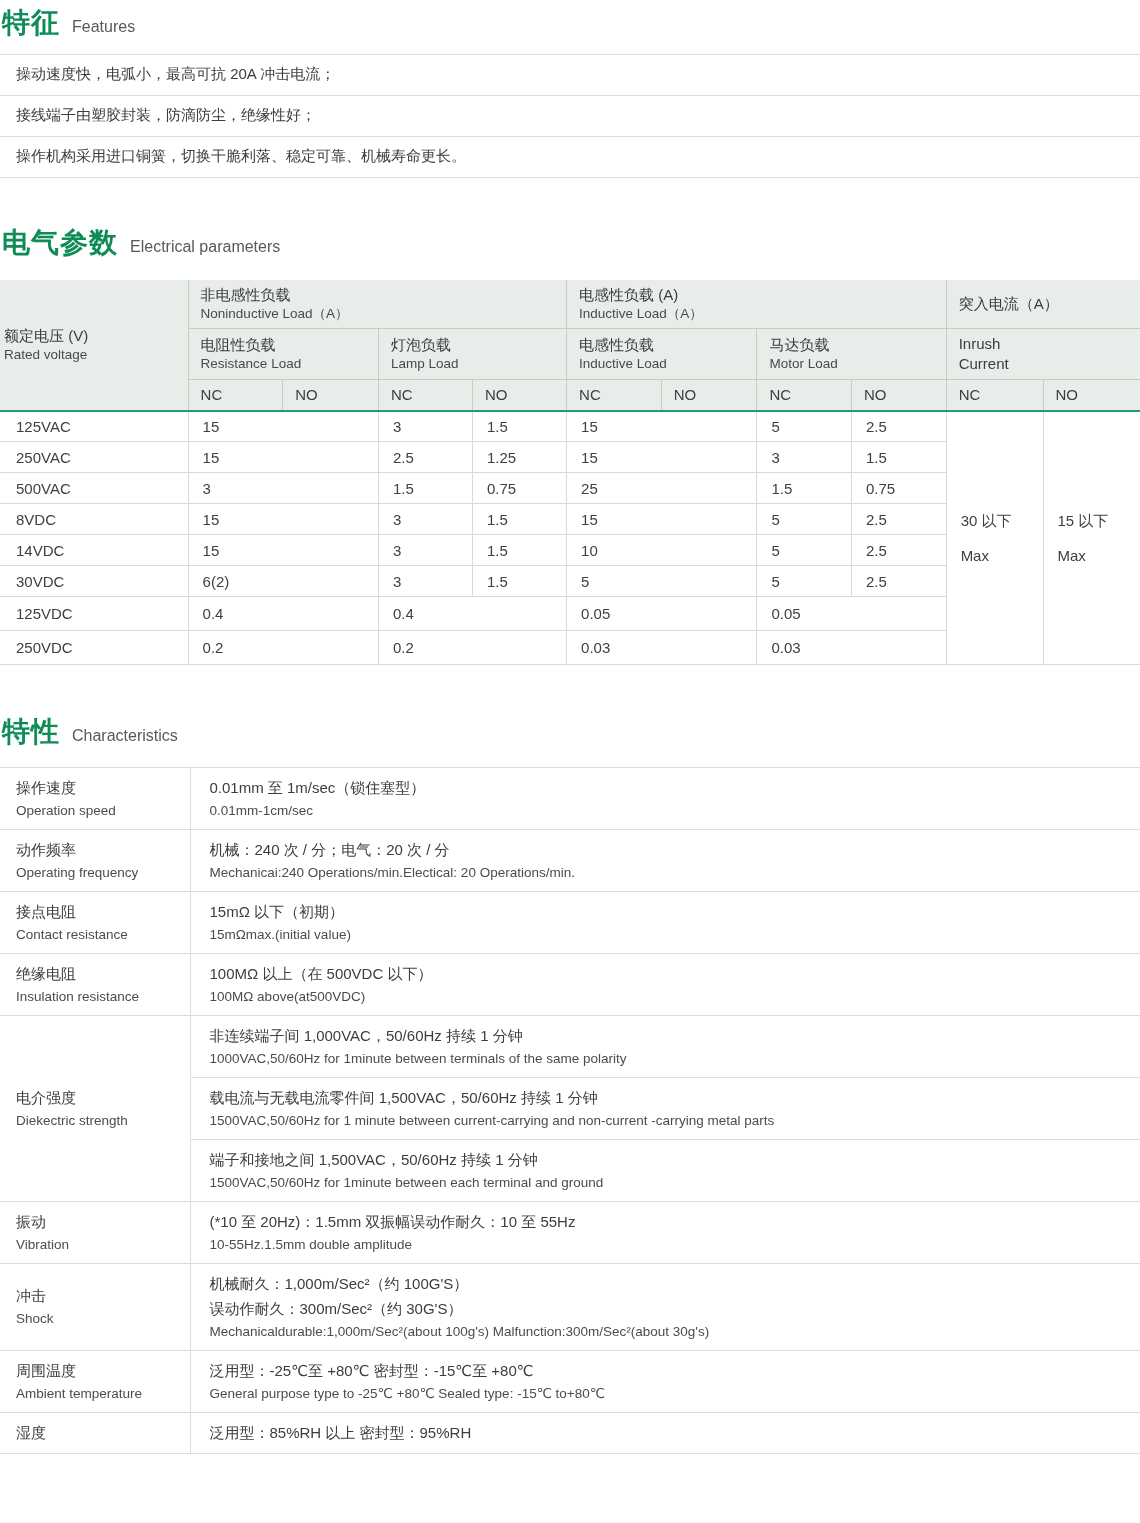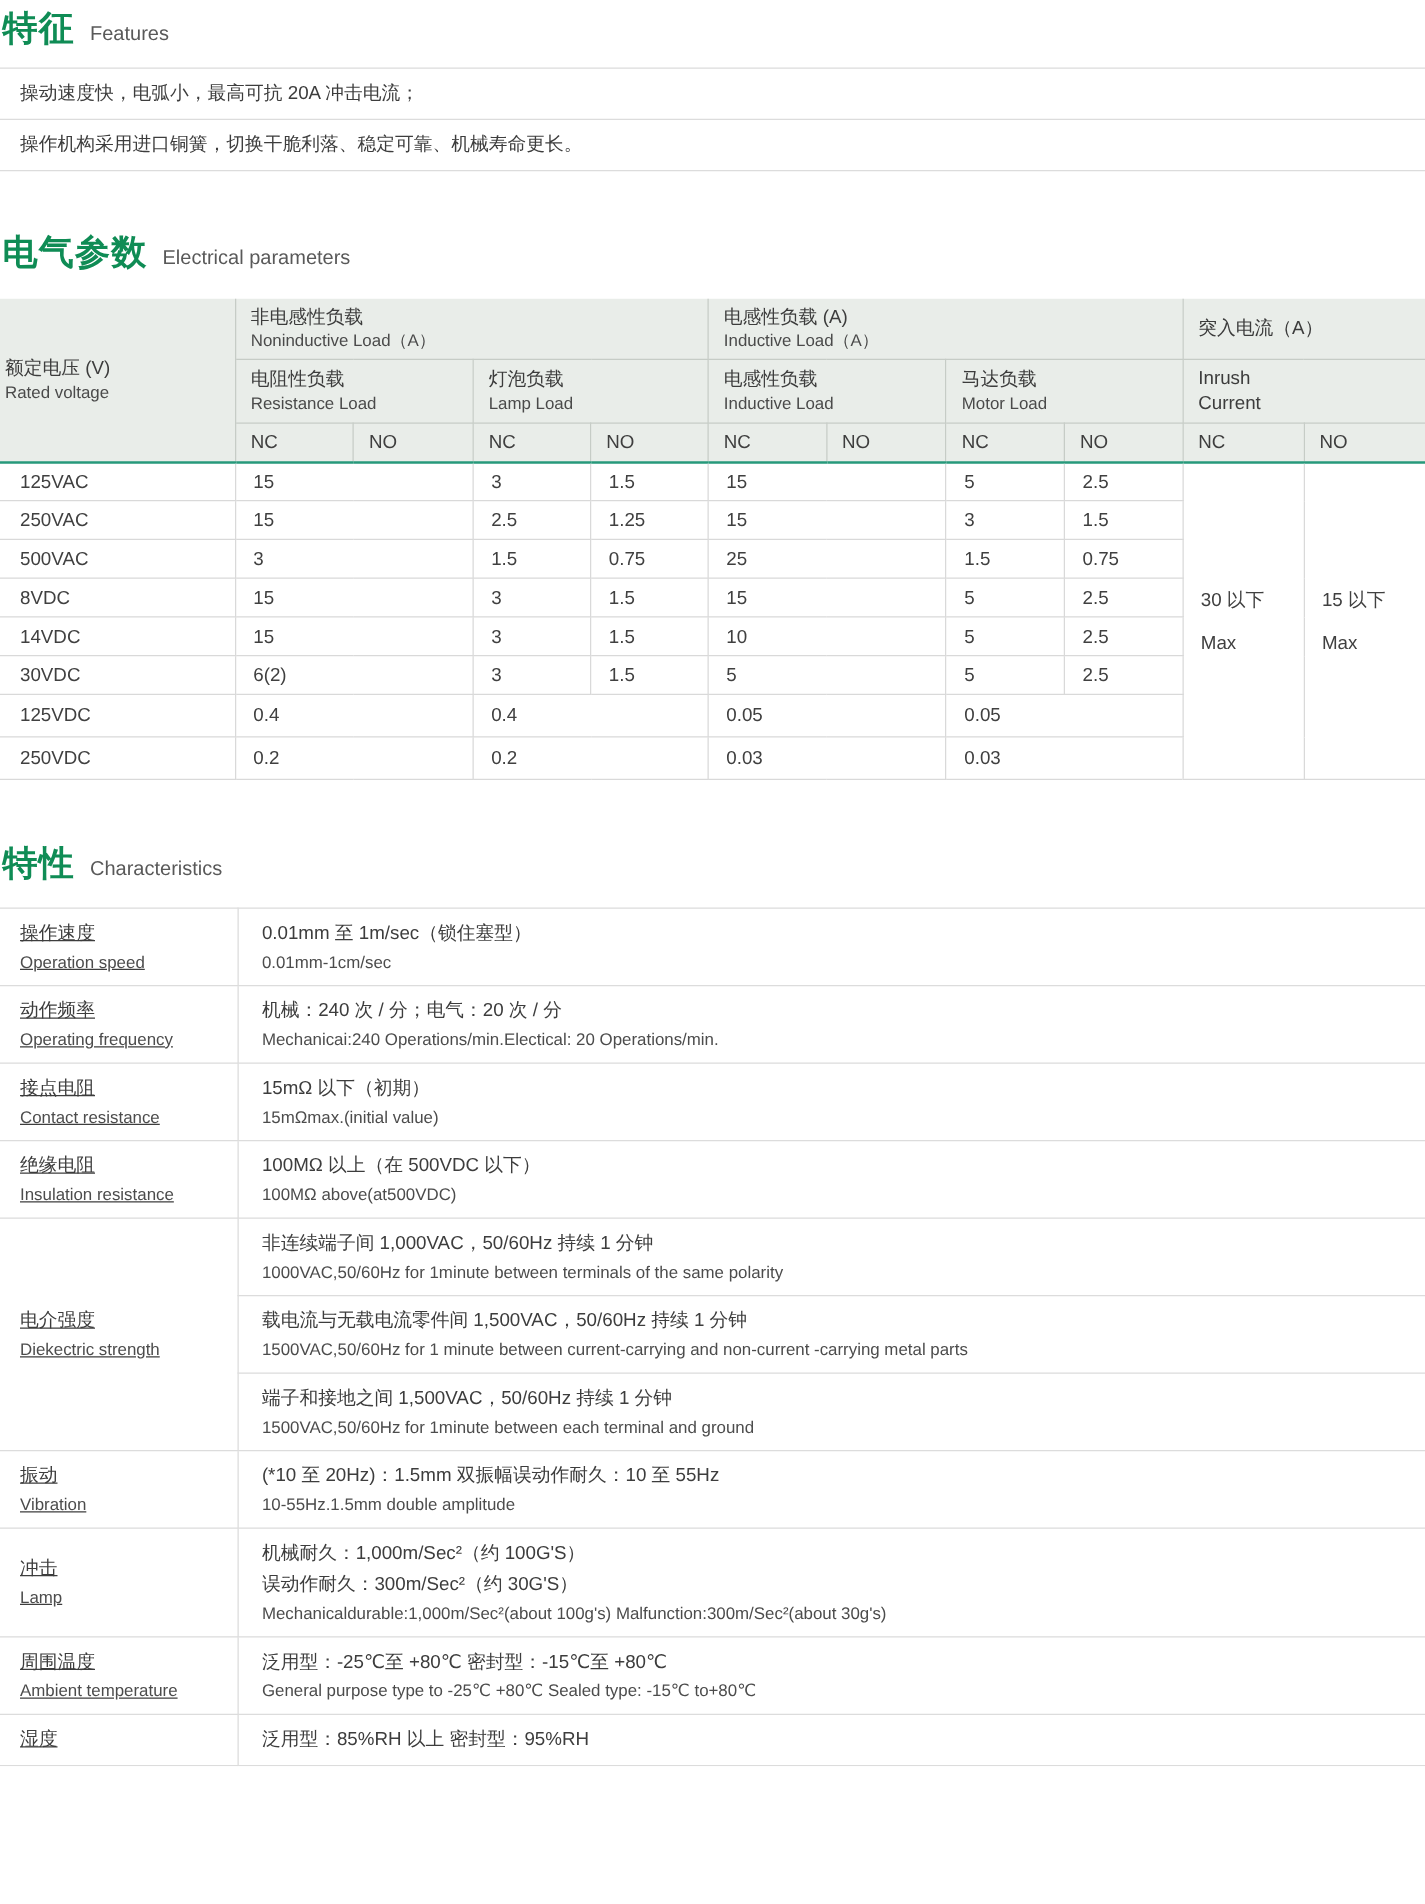--- a/index.html
+++ b/index.html
@@ -51,37 +51,38 @@
   table.elec tbody td.no-right { border-right: none; }
   table.elec tbody td.voltage { padding-left: 16px; }
   table.elec td.inrush-cell { vertical-align: middle; }
   table.elec td.inrush-cell .l1 { margin-bottom: 16px; }
 
   
   .sec-char { margin-top: 48px; }
   table.char { width: 100%; border-collapse: collapse; table-layout: fixed; margin-top: 16px; }
   table.char td { border-bottom: 1px solid #dcdcdc; vertical-align: middle; }
   table.char tr.first td { border-top: 1px solid #dcdcdc; }
-  table.char td.lbl { border-right: 1px solid #dcdcdc; padding: 7px 8px 8px 16px; text-decoration: underline; }
+  table.char td.lbl { border-right: 1px solid #dcdcdc; padding: 7px 8px 8px 16px; }
   table.char td.val { padding: 7px 10px 8px 19px; }
   .lcn { font-size: 15px; color: #3d3d3d; line-height: 24px; }
   .len { font-size: 13.5px; color: #4c4c4c; line-height: 21px; }
   .vcn { font-size: 15px; color: #3d3d3d; line-height: 25px; }
   .ven { font-size: 13.5px; color: #4c4c4c; line-height: 21px; }
 </style>
 </head>
 <body>
 
 <section>
   <div class="section-title">
     <span class="title-cn">特征</span>
     <span class="title-en">Features</span>
   </div>
   <ul class="features-list">
     <li>操动速度快，电弧小，最高可抗 20A 冲击电流；</li>
+    <li>接线端子由塑胶封装，防滴防尘，绝缘性好；</li>
     <li>操作机构采用进口铜簧，切换干脆利落、稳定可靠、机械寿命更长。</li>
   </ul>
 </section>
 
 <section class="sec-electrical">
   <div class="section-title">
     <span class="title-cn">电气参数</span>
     <span class="title-en">Electrical parameters</span>
   </div>
 
@@ -313,21 +314,21 @@
           <div class="len">Vibration</div>
         </td>
         <td class="val">
           <div class="vcn">(*10 至 20Hz)：1.5mm 双振幅误动作耐久：10 至 55Hz</div>
           <div class="ven">10-55Hz.1.5mm double amplitude</div>
         </td>
       </tr>
       <tr>
         <td class="lbl">
           <div class="lcn">冲击</div>
-          <div class="len">Lamp</div>
+          <div class="len">Shock</div>
         </td>
         <td class="val">
           <div class="vcn">机械耐久：1,000m/Sec²（约 100G'S）</div>
           <div class="vcn">误动作耐久：300m/Sec²（约 30G'S）</div>
           <div class="ven">Mechanicaldurable:1,000m/Sec²(about 100g's)   Malfunction:300m/Sec²(about 30g's)</div>
         </td>
       </tr>
       <tr>
         <td class="lbl">
           <div class="lcn">周围温度</div>

